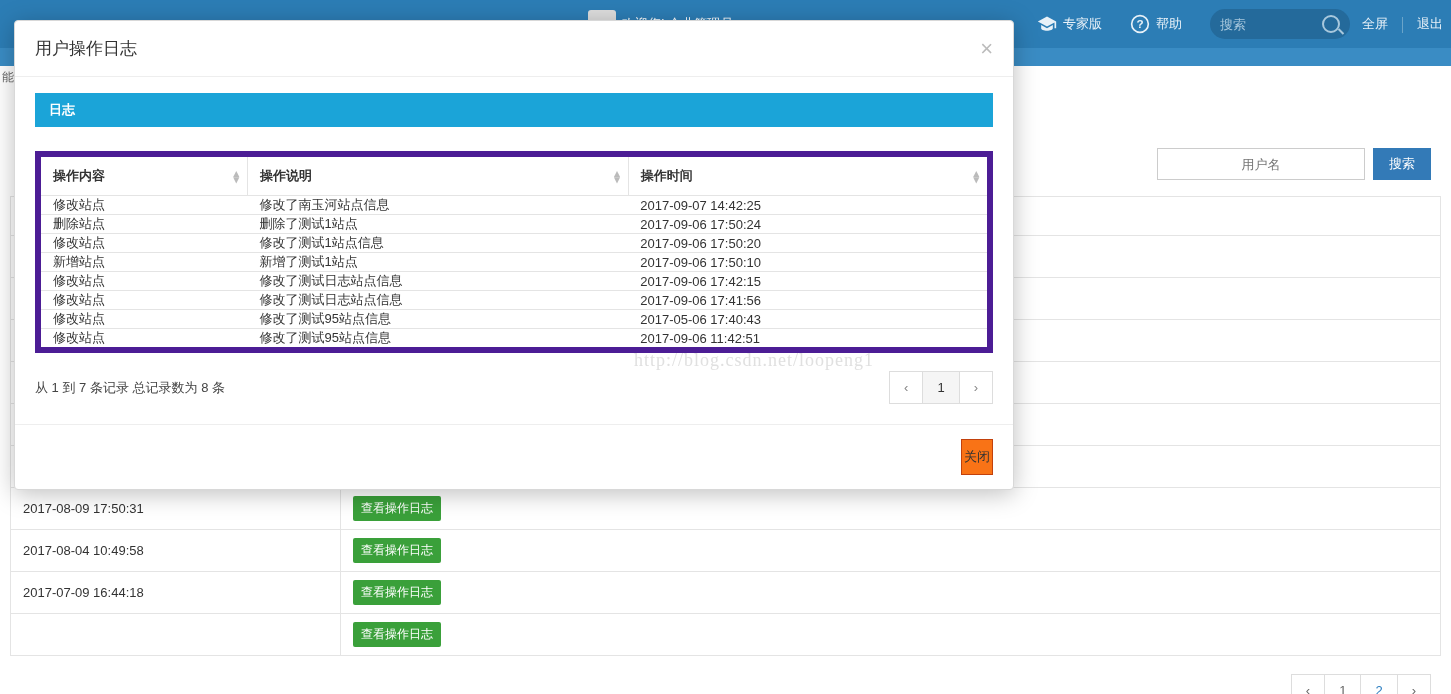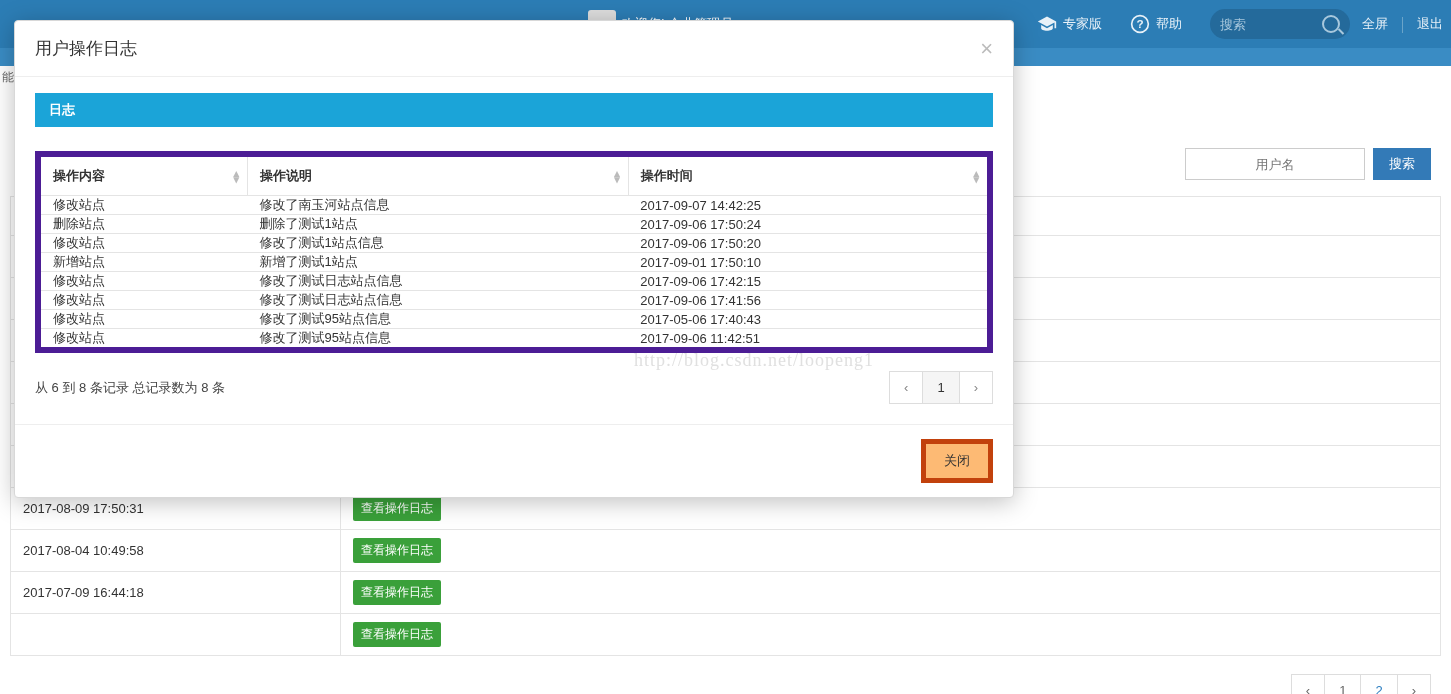--- a/index.html
+++ b/index.html
@@ -37,21 +37,21 @@
     }
     .top-search input::placeholder { color: #a8c8dd; }
     .search-circle { width: 18px; height: 18px; border: 2px solid #a8c8dd; border-radius: 50%; position: relative; margin-left: auto;}
     .search-circle::after { content:''; position:absolute; bottom:-4px; right:-4px; width:2px; height:7px; background:#a8c8dd; transform: rotate(-45deg);}
     .top-right { display: flex; align-items: flex-end; gap: 14px; color: #e8f1f8;}
     .divider-v { width: 1px; height: 16px; background: #6aa4c9; }
     
     .sub-header { background: #3a8cc4; height: 18px; }
     .bg-filter-row { display: flex; justify-content: flex-end; align-items: center; gap: 8px; padding: 10px 10px 16px; }
     .bg-filter-input {
-      border: 1px solid #ccc; height: 32px; width: 180px; padding: 0 8px;
+      border: 1px solid #ccc; height: 32px; width: 208px; padding: 0 8px;
       color: #4d7c0f; text-align: center; font-size: 13px;
     }
     .btn-search-bg {
       background: #337ab7; color: #fff; border: none; height: 32px; padding: 0 16px;
       cursor: pointer; font-size: 13px;
     }
     
     .bg-table { width: 100%; border-collapse: collapse; }
     .bg-table th { background: #fff; border: 1px solid #e4e4e4; padding: 10px 12px; text-align: left; font-weight: bold; position: relative;}
     .bg-table td { border: 1px solid #e4e4e4; padding: 8px 12px; }
@@ -93,21 +93,21 @@
     
     .modal-pager-row { display: flex; align-items: center; margin-top: 18px;}
     .pager-info { color: #444; }
     .modal-pagination { margin-left: auto; display: flex; }
     .m-page-btn { border: 1px solid #ddd; padding: 8px 14px; cursor: pointer; color: #888; background: #fff;}
     .m-page-btn.current { color: #333; background: #f5f5f5;}
     .m-page-btn:not(:first-child){border-left:none;}
     
     .modal-footer { border-top: 1px solid #eee; padding: 14px 20px; display: flex; justify-content: flex-end;}
     .close-btn {
-      background: #fdba74; border: 5px solid #c2410c; padding: 8px 18px;
+      background: #f97316; border: 1px solid #c2410c; padding: 8px 2px;
       cursor: pointer; font-size: 13px; color: #333;
     }
     
     .watermark {
       position: absolute; top: 350px; left: 590px; color: #e0e0e0; font-size: 18px;
       font-family: "Times New Roman", serif; letter-spacing: 1px; pointer-events: none; margin-left: 44px;
     }
     
     svg.ico { width: 20px; height: 20px; }
   </style>
@@ -247,21 +247,21 @@
             <td>2017-09-06 17:50:24</td>
           </tr>
           <tr>
             <td>修改站点</td>
             <td>修改了测试1站点信息</td>
             <td>2017-09-06 17:50:20</td>
           </tr>
           <tr>
             <td>新增站点</td>
             <td>新增了测试1站点</td>
-            <td>2017-09-01 17:50:10</td>
+            <td>2017-09-06 17:50:10</td>
           </tr>
           <tr>
             <td>修改站点</td>
             <td>修改了测试日志站点信息</td>
             <td>2017-09-06 17:42:15</td>
           </tr>
           <tr>
             <td>修改站点</td>
             <td>修改了测试日志站点信息</td>
             <td>2017-09-06 17:41:56</td>
@@ -272,21 +272,21 @@
             <td>2017-05-06 17:40:43</td>
           </tr>
           <tr>
             <td>修改站点</td>
             <td>修改了测试95站点信息</td>
             <td>2017-09-06 11:42:51</td>
           </tr>
         </tbody>
     </table>
     <div class="modal-pager-row">
-      <span class="pager-info">从 6 到 8 条记录 总记录数为 8 条</span>
+      <span class="pager-info">从 1 到 7 条记录 总记录数为 8 条</span>
       <div class="modal-pagination">
         <div class="m-page-btn">‹</div>
         <div class="m-page-btn current">1</div>
         <div class="m-page-btn">›</div>
       </div>
     </div>
   </div>
   <div class="modal-footer">
     <button class="close-btn">关闭</button>
   </div>

